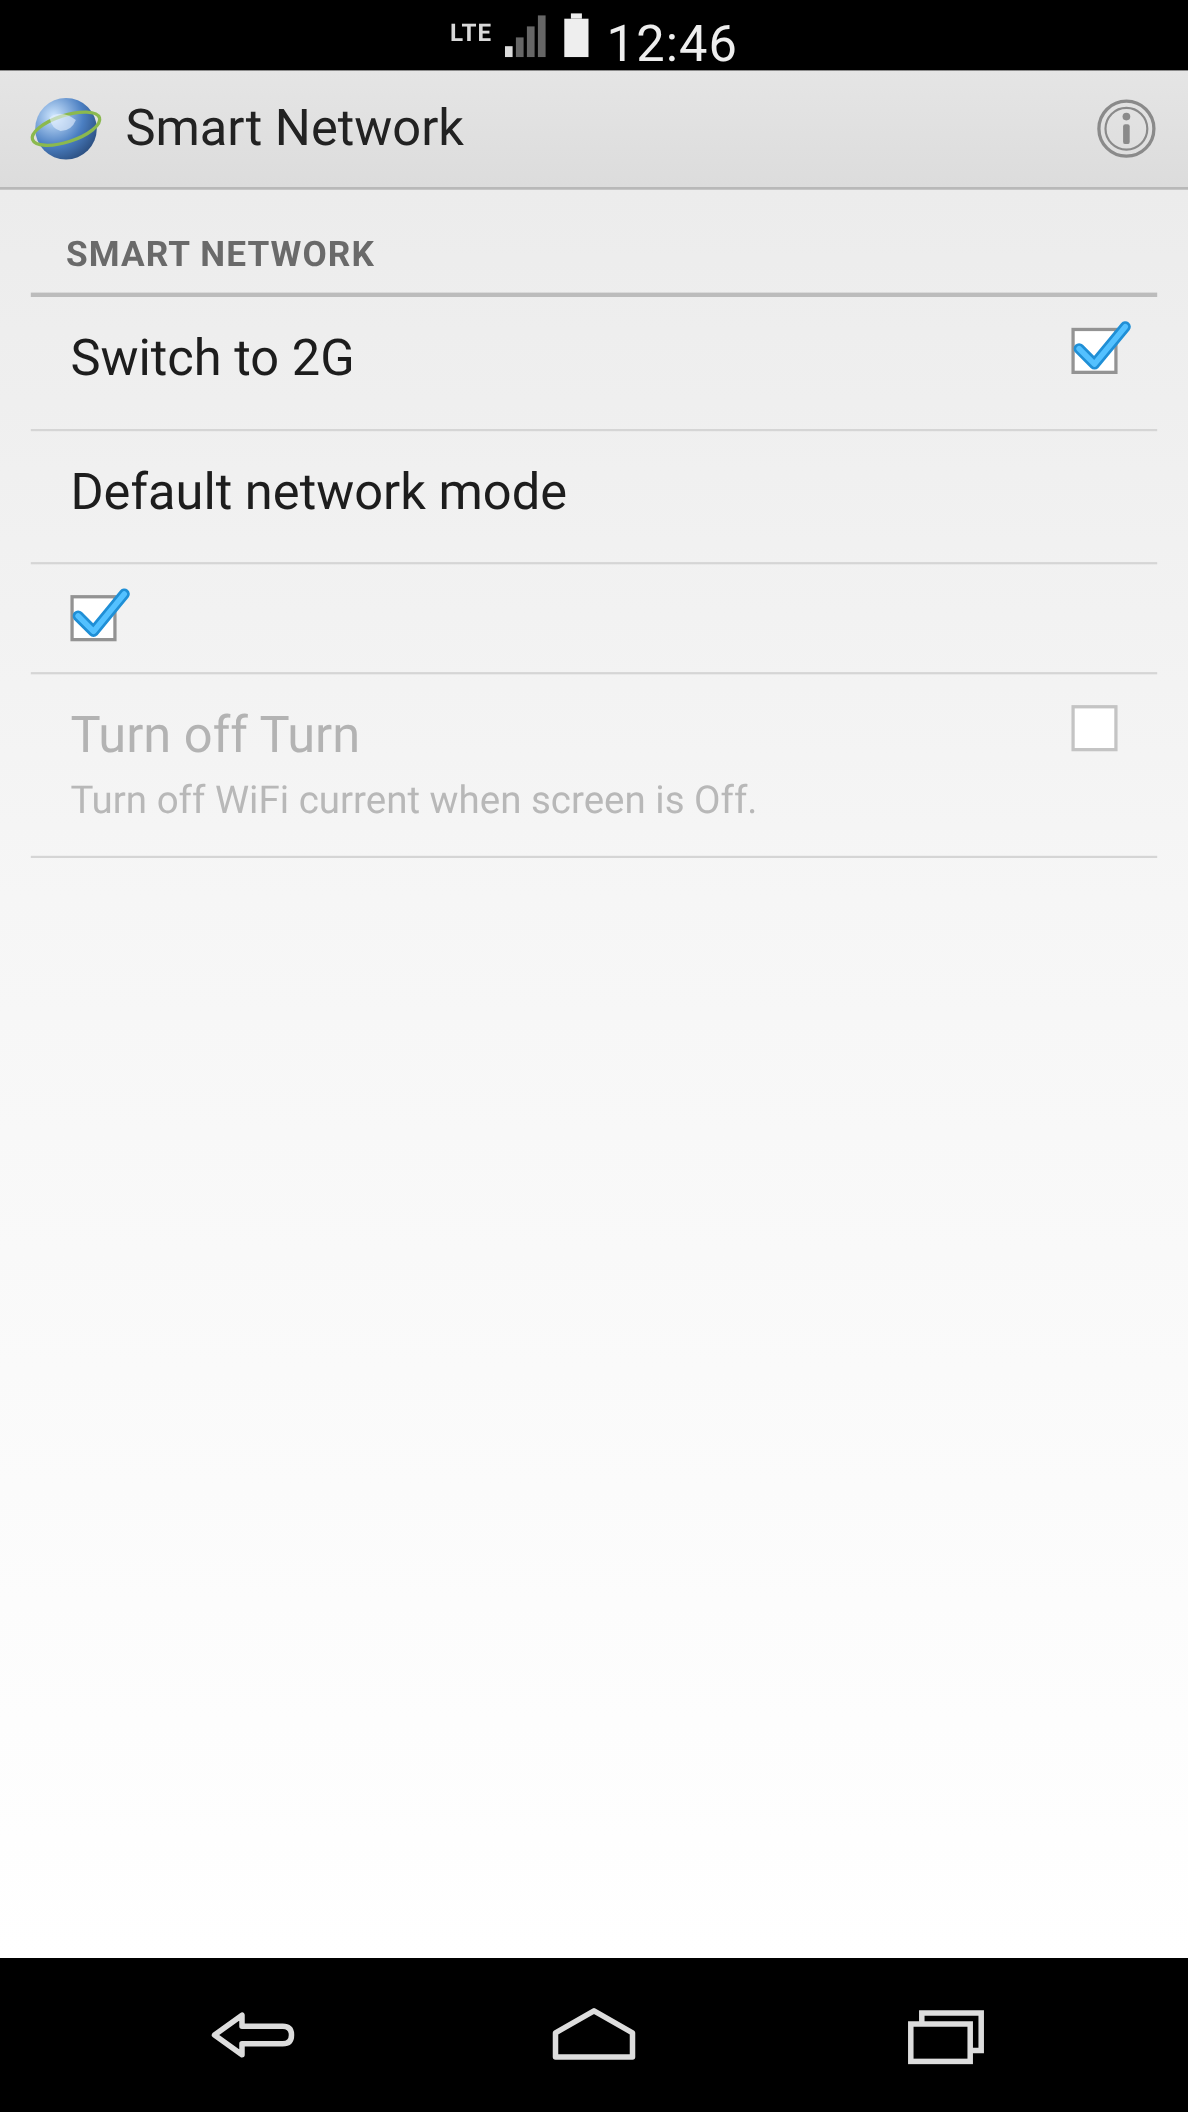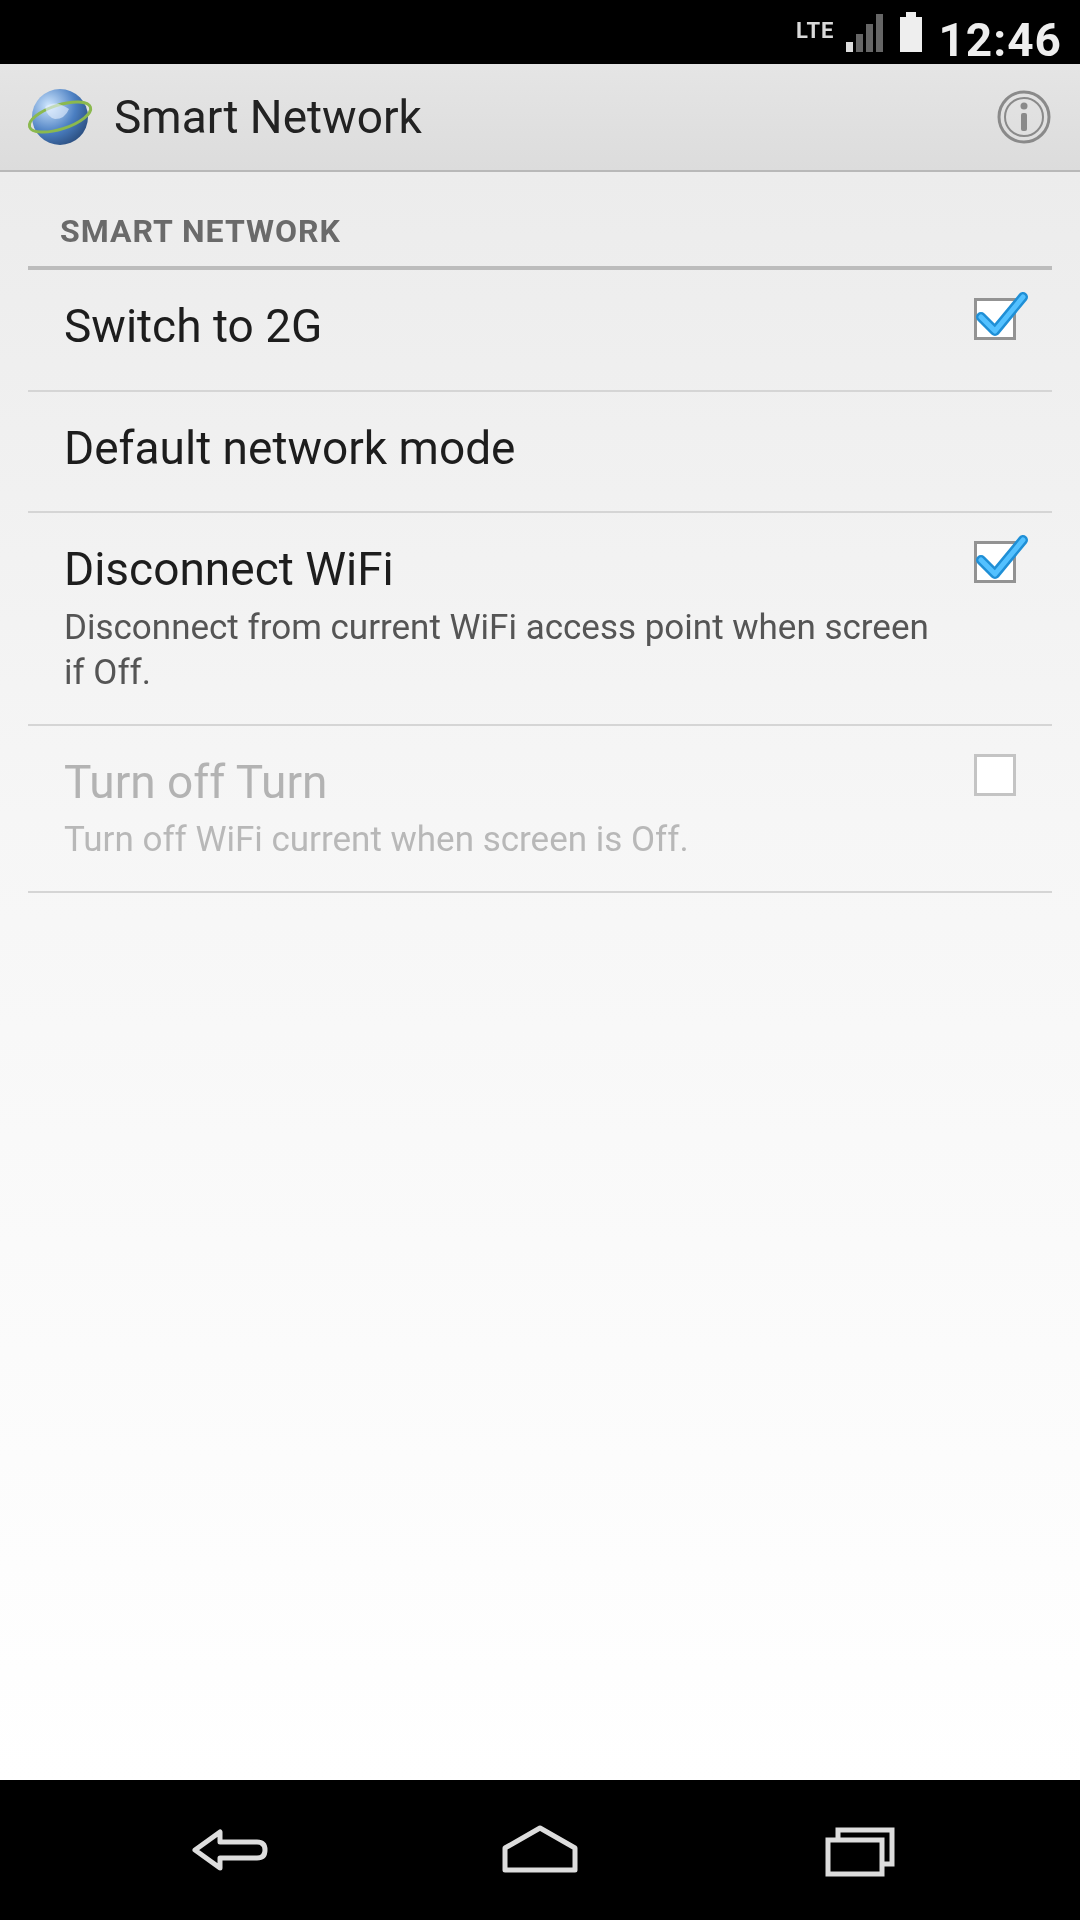--- a/index.html
+++ b/index.html
@@ -1,23 +1,23 @@
 <!DOCTYPE html>
 <html><head>
 <meta charset="utf-8">
 <style>
   * { margin:0; padding:0; box-sizing:border-box; }
   html, body { width:1080px; height:1920px; font-family:"Roboto","Helvetica Neue",Arial,sans-serif; }
   body { background:#000; display:flex; flex-direction:column; }
 
   
-  .status-bar { height:64px; background:#000; color:#eee; display:flex; align-items:center; justify-content:flex-end; padding:16px 18px; font-size:46px; letter-spacing:1px; }
+  .status-bar { height:64px; background:#000; color:#eee; display:flex; align-items:center; justify-content:center; padding:16px 18px; font-size:46px; letter-spacing:1px; }
   .status-bar .icons { display:flex; align-items:center; gap:12px; margin-right:14px; }
   .status-bar svg { display:block; }
-  .clock { font-weight:700;margin-top:16px; }
+  .clock { font-weight:400;margin-top:16px; }
 
   
   .action-bar { height:108px; background:linear-gradient(#e5e5e5,#dcdcdc); border-bottom:2px solid #b8b8b8; display:flex; align-items:center; padding:0 24px; }
   .app-icon { width:72px; height:72px; margin-right:18px; display:flex; align-items:center; justify-content:center; }
   .app-title { font-size:46px; color:#222; font-weight:400; flex:1; }
   .info-btn { width:64px; height:64px; display:flex; align-items:center; justify-content:center; }
 
   
   .content { flex:1; background:linear-gradient(#ececec 0%, #f6f6f6 40%, #ffffff 100%); padding-top:10px; overflow:hidden; }
   .section-header { font-size:32px; font-weight:700; color:#6a6a6a; letter-spacing:1px; padding:30px 32px 16px; border-bottom:4px solid #bcbcbc; margin:0 28px; text-transform:uppercase; }
@@ -98,24 +98,20 @@
     </div>
   </div>
 
   <div class="pref">
     <div class="pref-text">
       <div class="pref-title">Default network mode</div>
     </div>
   </div>
 
   <div class="pref">
-    <div class="pref-text">
-      <div class="pref-title">Disconnect WiFi</div>
-      <div class="pref-summary">Disconnect from current WiFi access point when screen if Off.</div>
-    </div>
     <div class="checkbox">
       <svg width="56" height="56" viewBox="0 0 56 56">
         <path d="M8 30 L22 44 L50 10" fill="none" stroke="#1f8fd6" stroke-width="10" stroke-linecap="round" stroke-linejoin="round"></path>
         <path d="M8 30 L22 44 L50 10" fill="none" stroke="#54c1ff" stroke-width="5" stroke-linecap="round" stroke-linejoin="round"></path>
       </svg>
     </div>
   </div>
 
   <div class="pref disabled">
     <div class="pref-text">

